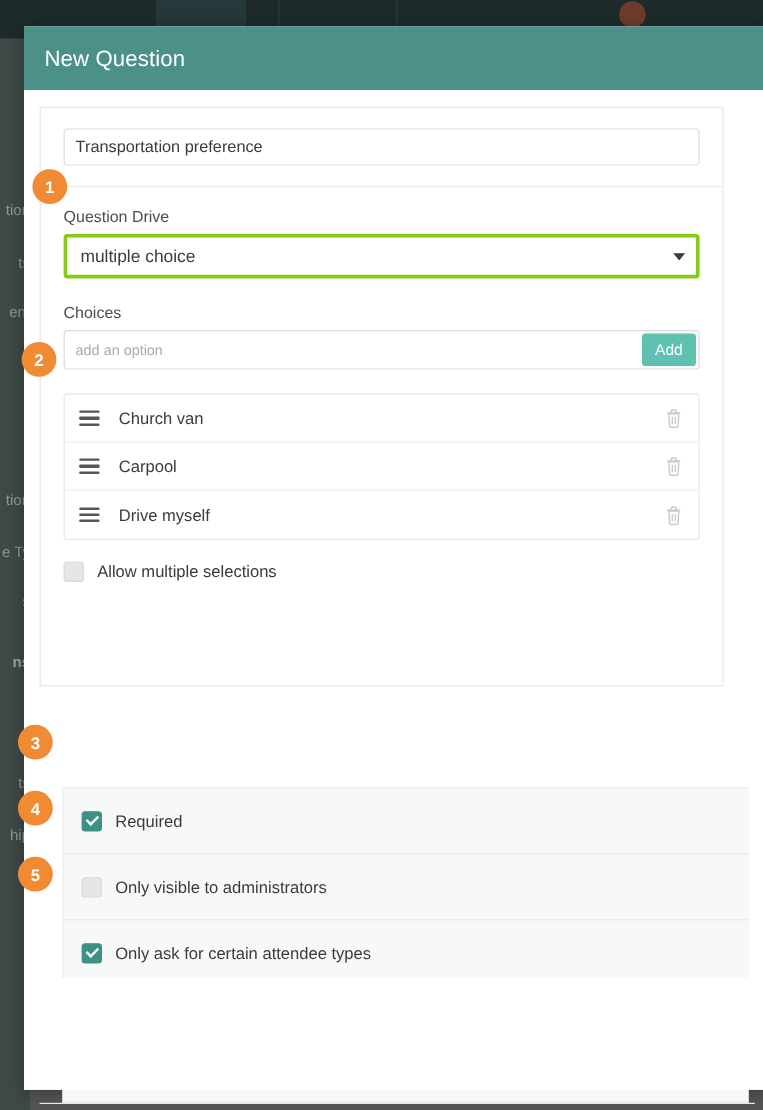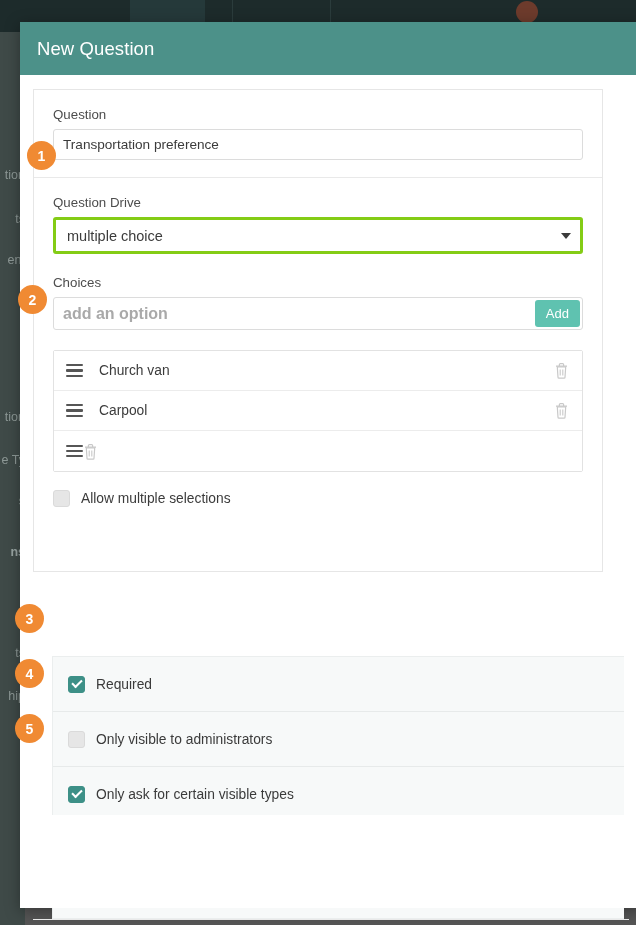--- a/index.html
+++ b/index.html
@@ -189,25 +189,24 @@
     background: #fff;
     display: flex;
     align-items: center;
   }
   .add-row input {
     flex: 1;
     border: none;
     outline: none;
     height: 31px;
     padding: 0 9px;
-    font-size: 16px;
+    font-size: 12px;
     color: #c2410c;
     background: transparent;
     font-family: "Liberation Sans", sans-serif;
-    font-weight: bold;
   }
   .add-row input::placeholder { color: #a9a9a9; }
   .add-btn {
     margin-right: 2px;
     background: #5fc2b0;
     color: #fff;
     border: none;
     height: 27px;
     padding: 0 11px;
     border-radius: 3px;
@@ -385,21 +384,20 @@
 
   <div id="modal-header">
     <div id="modal-title">New Question</div>
   </div>
 
   <div id="modal-body">
 
     <div id="upper-card">
 
       <div class="field-block" style="padding-top:17px">
-        <div class="field-label">Question</div>
         <input class="text-input" type="text" value="Transportation preference" style="">
       </div>
 
       <div class="block-divider"></div>
 
       <div class="field-block" style="padding-top:17px">
         <div class="field-label">Question Drive</div>
         <div class="select-wrap">
           <div class="select-box">
             <span>multiple choice</span>
@@ -442,20 +440,21 @@
                 <path d="M3.3 4.8h8.4l-.7 10.4c0 .5-.4.9-.9.9H4.9c-.5 0-.9-.4-.9-.9L3.3 4.8z" fill="none" stroke="#c9c9c9" stroke-width="1.2"></path>
                 <path d="M6.2 7.4v6M8.8 7.4v6" stroke="#c9c9c9" stroke-width="1.1" fill="none"></path>
               </svg>
             </div>
             <div class="choice-row">
               <span class="drag-handle">
                 <span></span>
                 <span></span>
                 <span></span>
               </span>
+              <span class="choice-label">Drive myself</span>
               <svg class="trash-icon" viewBox="0 0 15 17">
                 <path d="M2 4.2h11M5.4 4.2V2.6c0-.5.4-.9.9-.9h2.4c.5 0 .9.4.9.9v1.6" fill="none" stroke="#c9c9c9" stroke-width="1.2"></path>
                 <path d="M3.3 4.8h8.4l-.7 10.4c0 .5-.4.9-.9.9H4.9c-.5 0-.9-.4-.9-.9L3.3 4.8z" fill="none" stroke="#c9c9c9" stroke-width="1.2"></path>
                 <path d="M6.2 7.4v6M8.8 7.4v6" stroke="#c9c9c9" stroke-width="1.1" fill="none"></path>
               </svg>
             </div>
           </div>
       </div>
 
       <div id="allow-multi-row">
@@ -471,21 +470,21 @@
           <div class="setting-row">
             <span class="cb on"></span>
             <span class="cb-text">Required</span>
           </div>
           <div class="setting-row">
             <span class="cb off"></span>
             <span class="cb-text">Only visible to administrators</span>
           </div>
           <div class="setting-row">
             <span class="cb on"></span>
-            <span class="cb-text">Only ask for certain visible types</span>
+            <span class="cb-text">Only ask for certain attendee types</span>
           </div>
         </div>
       <div id="attendee-types-box">
           <div class="att-item">
             <span class="cb on"></span>
             <span class="cb-text">Standard</span>
           </div>
           <div class="att-item">
             <span class="cb on"></span>
             <span class="cb-text">Learning</span>

